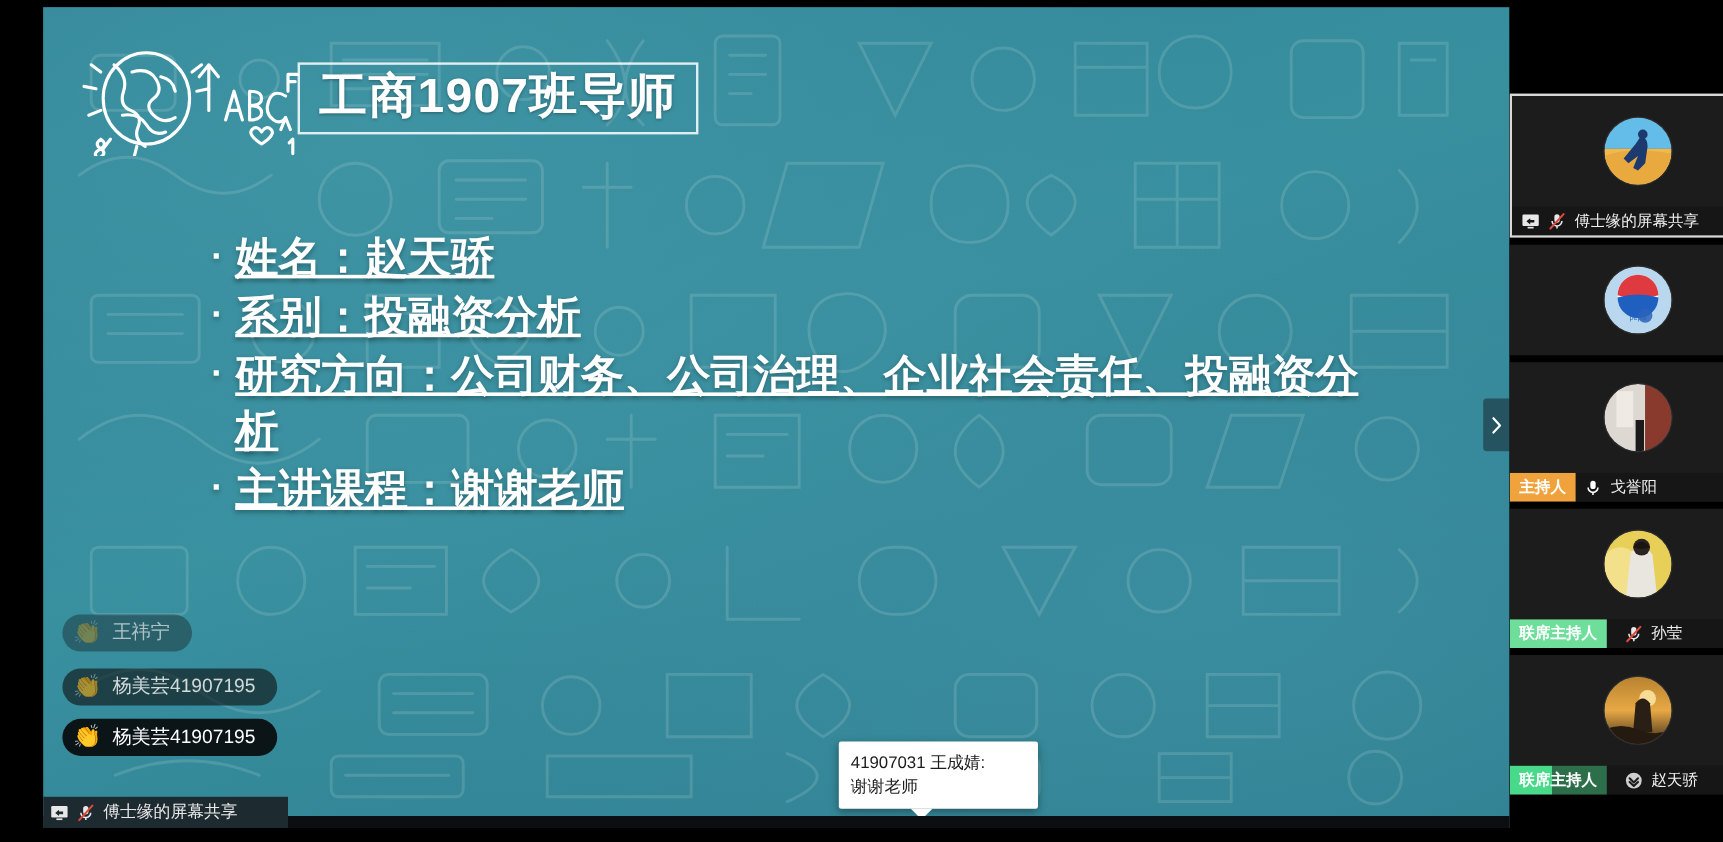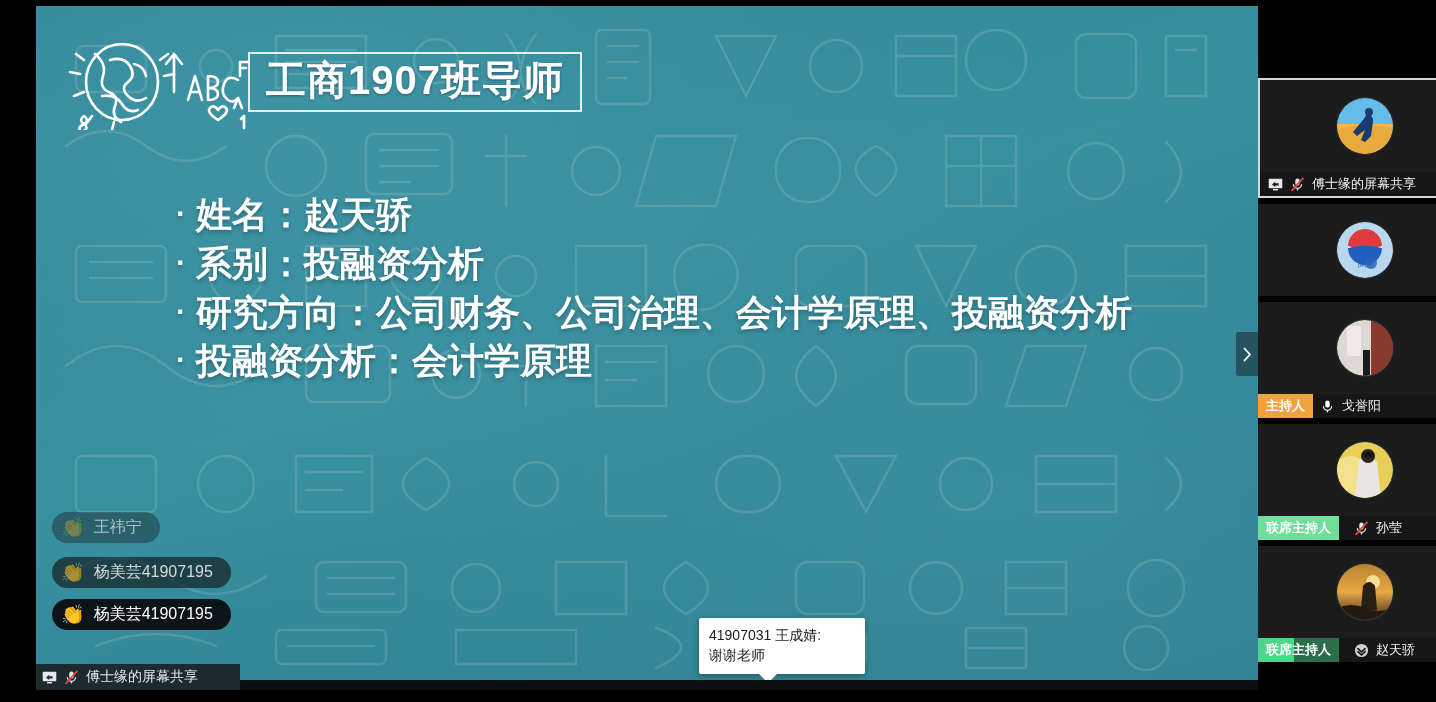--- a/index.html
+++ b/index.html
@@ -44,21 +44,21 @@
   }
 
   
   #bullets{
     position:absolute;left:140px;top:186px;width:980px;
     color:#fff;font-size:36px;font-weight:bold;line-height:1.30;
     text-shadow:0 2px 4px rgba(0,0,0,.30);
   }
   .bullet{display:flex;align-items:flex-start;margin-bottom:2px;}
   .bullet .dot{flex:0 0 auto;margin-right:10px;font-size:30px;line-height:1.46;}
-  .bullet .btext{flex:1 1 auto;}
+  .bullet .btext{flex:1 1 auto;text-decoration:underline;}
 
   
   .toast{
     position:absolute;left:16px;
     display:flex;align-items:center;gap:9px;
     border-radius:20px;padding:5px 18px 5px 9px;
     color:#fff;font-size:16px;white-space:nowrap;
   }
   .toast .clap{font-size:19px;line-height:1;}
   #toast-0{top:506px;background:rgba(18,22,24,.38);color:rgba(255,255,255,.62);}
@@ -272,25 +272,25 @@
       <div class="bullet">
         <span class="dot">·</span>
         <span class="btext">姓名：赵天骄</span>
       </div>
       <div class="bullet">
         <span class="dot">·</span>
         <span class="btext">系别：投融资分析</span>
       </div>
       <div class="bullet">
         <span class="dot">·</span>
-        <span class="btext">研究方向：公司财务、公司治理、会计学原理、投融资分析</span>
+        <span class="btext">研究方向：公司财务、公司治理、企业社会责任、投融资分析</span>
       </div>
       <div class="bullet">
         <span class="dot">·</span>
-        <span class="btext">投融资分析：会计学原理</span>
+        <span class="btext">主讲课程：谢谢老师</span>
       </div>
     </div>
 
     <div class="toast" id="toast-0">
       <span class="clap">👏</span>
       <span>王祎宁</span>
     </div>
     <div class="toast" id="toast-1">
       <span class="clap">👏</span>
       <span>杨美芸41907195</span>

